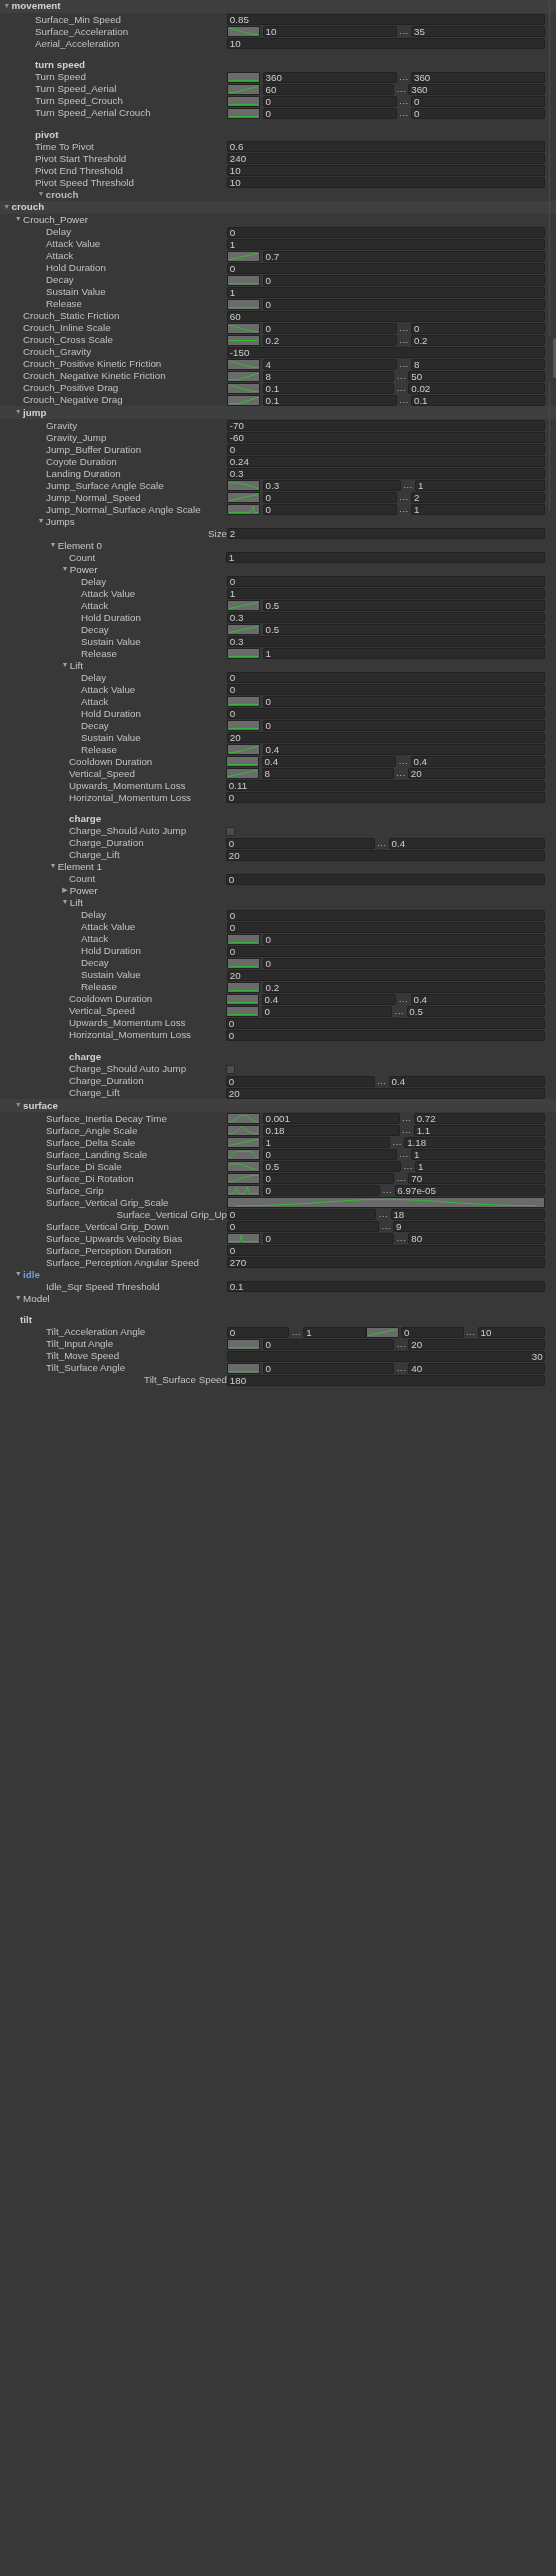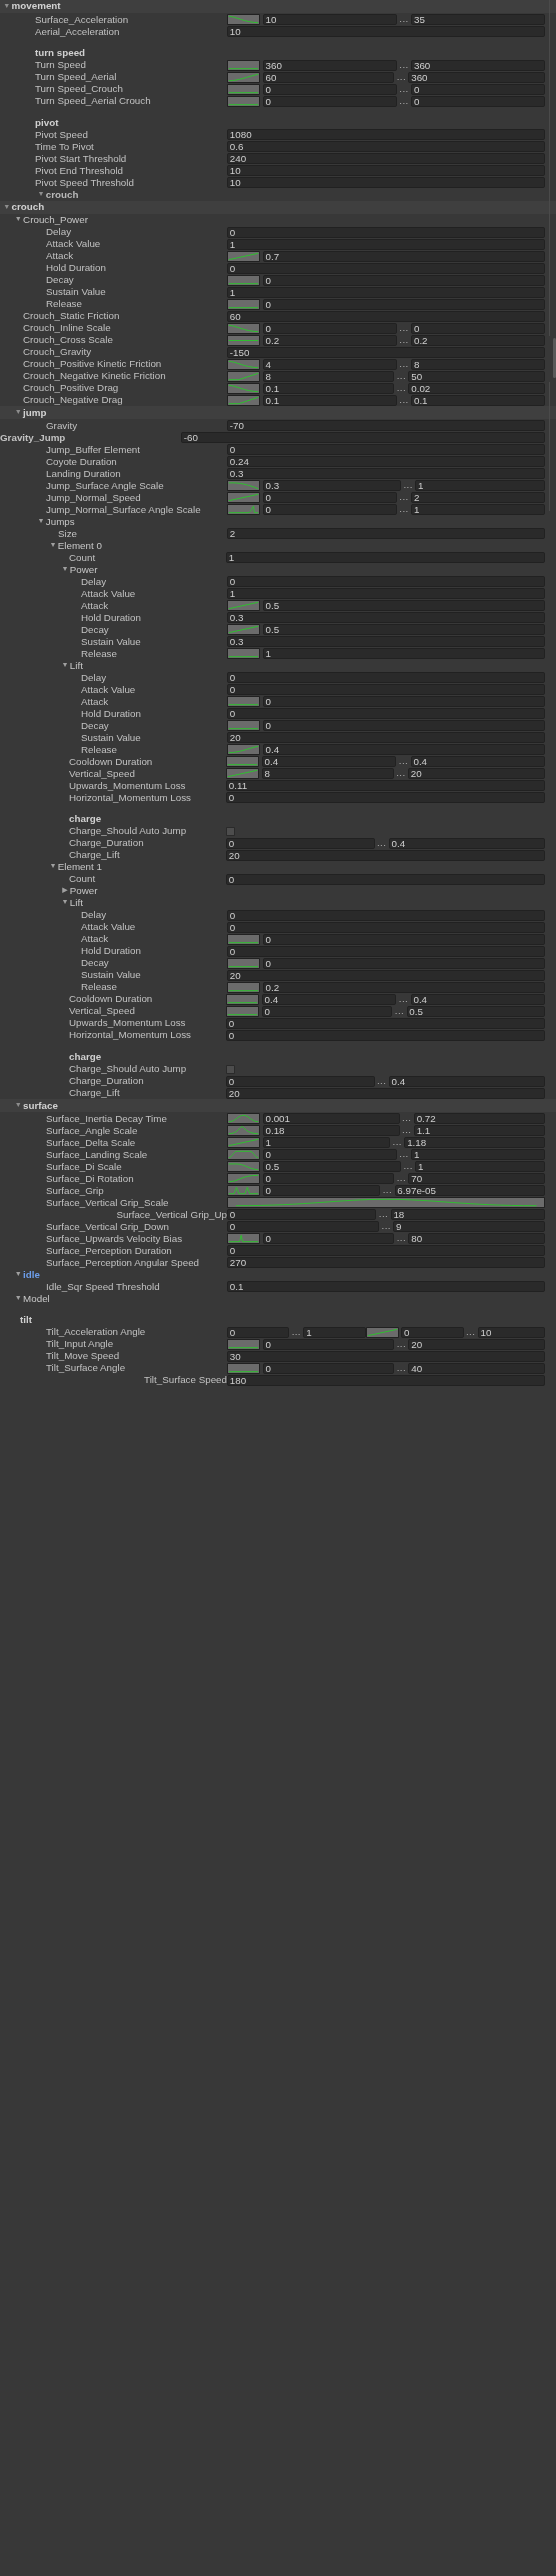--- a/index.html
+++ b/index.html
@@ -121,20 +121,26 @@
 </style>
 </head>
 <body>
 
 <div id="root">
     <div class="hdr" style="padding-left: 1.8px;">
       <span class="tri dim">▼</span>
       <span class="htxt">movement</span>
     </div>
     <div class="row">
+      <div class="label" style="margin-left: 35px; width: 192px;">Surface_Min Speed</div>
+      <div class="fields" style="margin-right: 11.6px;">
+        <div class="field">0.85</div>
+      </div>
+    </div>
+    <div class="row">
       <div class="label" style="margin-left: 35px; width: 192px;">Surface_Acceleration</div>
       <div class="fields" style="margin-right: 11.6px;">
         <div class="curve">
           <svg viewBox="0 0 40 14" preserveAspectRatio="none">
             <path d="M1,2 C12,3 20,11 39,12" fill="none" stroke="#2fbf2f" stroke-width="1" vector-effect="non-scaling-stroke"></path>
           </svg>
         </div>
         <div class="field">10</div>
         <div class="dots">...</div>
         <div class="field">35</div>
@@ -200,26 +206,20 @@
         <div class="field">0</div>
         <div class="dots">...</div>
         <div class="field">0</div>
       </div>
     </div>
     <div class="row spacer"></div>
     <div class="row" style="padding-left: 35px;">
       <span class="grouptitle">pivot</span>
     </div>
     <div class="row">
-      <div class="label" style="margin-left: 35px; width: 192px;">Pivot Speed</div>
-      <div class="fields" style="margin-right: 11.6px;">
-        <div class="field">1080</div>
-      </div>
-    </div>
-    <div class="row">
       <div class="label" style="margin-left: 35px; width: 192px;">Time To Pivot</div>
       <div class="fields" style="margin-right: 11.6px;">
         <div class="field">0.6</div>
       </div>
     </div>
     <div class="row">
       <div class="label" style="margin-left: 35px; width: 192px;">Pivot Start Threshold</div>
       <div class="fields" style="margin-right: 11.6px;">
         <div class="field">240</div>
       </div>
@@ -399,27 +399,27 @@
       <span class="tri dim">▼</span>
       <span class="htxt">jump</span>
     </div>
     <div class="row">
       <div class="label" style="margin-left: 46px; width: 181px;">Gravity</div>
       <div class="fields" style="margin-right: 11.6px;">
         <div class="field">-70</div>
       </div>
     </div>
     <div class="row">
-      <div class="label" style="width: 181px; font-weight: bold;">Gravity_Jump</div>
+      <div class="label" style="margin-left: 46px; width: 181px;">Gravity_Jump</div>
       <div class="fields" style="margin-right: 11.6px;">
         <div class="field">-60</div>
       </div>
     </div>
     <div class="row">
-      <div class="label" style="margin-left: 46px; width: 181px;">Jump_Buffer Element</div>
+      <div class="label" style="margin-left: 46px; width: 181px;">Jump_Buffer Duration</div>
       <div class="fields" style="margin-right: 11.6px;">
         <div class="field">0</div>
       </div>
     </div>
     <div class="row">
       <div class="label" style="margin-left: 46px; width: 181px;">Coyote Duration</div>
       <div class="fields" style="margin-right: 11.6px;">
         <div class="field">0.24</div>
       </div>
     </div>
@@ -466,21 +466,21 @@
         <div class="field">0</div>
         <div class="dots">...</div>
         <div class="field">1</div>
       </div>
     </div>
     <div class="foldout" style="padding-left: 36px;">
       <span class="tri">▼</span>
       <span class="ftxt">Jumps</span>
     </div>
     <div class="row">
-      <div class="label" style="margin-left: 58px; width: 169px;">Size</div>
+      <div class="label" style="margin-left: 58px; width: 169px; text-align: right;">Size</div>
       <div class="fields" style="margin-right: 11.6px;">
         <div class="field">2</div>
       </div>
     </div>
     <div class="foldout" style="padding-left: 48px;">
       <span class="tri">▼</span>
       <span class="ftxt">Element 0</span>
     </div>
     <div class="row">
       <div class="label" style="margin-left: 69px; width: 157px;">Count</div>
@@ -999,21 +999,21 @@
             <path d="M1,12 L39,12" fill="none" stroke="#2fbf2f" stroke-width="1" vector-effect="non-scaling-stroke"></path>
           </svg>
         </div>
         <div class="field">0</div>
         <div class="dots">...</div>
         <div class="field">20</div>
       </div>
     </div>
     <div class="row">
       <div class="label" style="margin-left: 46px; width: 181px;">Tilt_Move Speed</div>
-      <div class="fields" style="margin-right: 11.6px;">
+      <div class="fields" style="margin-right: 11.6px; text-align: right;">
         <div class="field">30</div>
       </div>
     </div>
     <div class="row">
       <div class="label" style="margin-left: 46px; width: 181px;">Tilt_Surface Angle</div>
       <div class="fields" style="margin-right: 11.6px;">
         <div class="curve">
           <svg viewBox="0 0 40 14" preserveAspectRatio="none">
             <path d="M1,12 L39,12" fill="none" stroke="#2fbf2f" stroke-width="1" vector-effect="non-scaling-stroke"></path>
           </svg>

